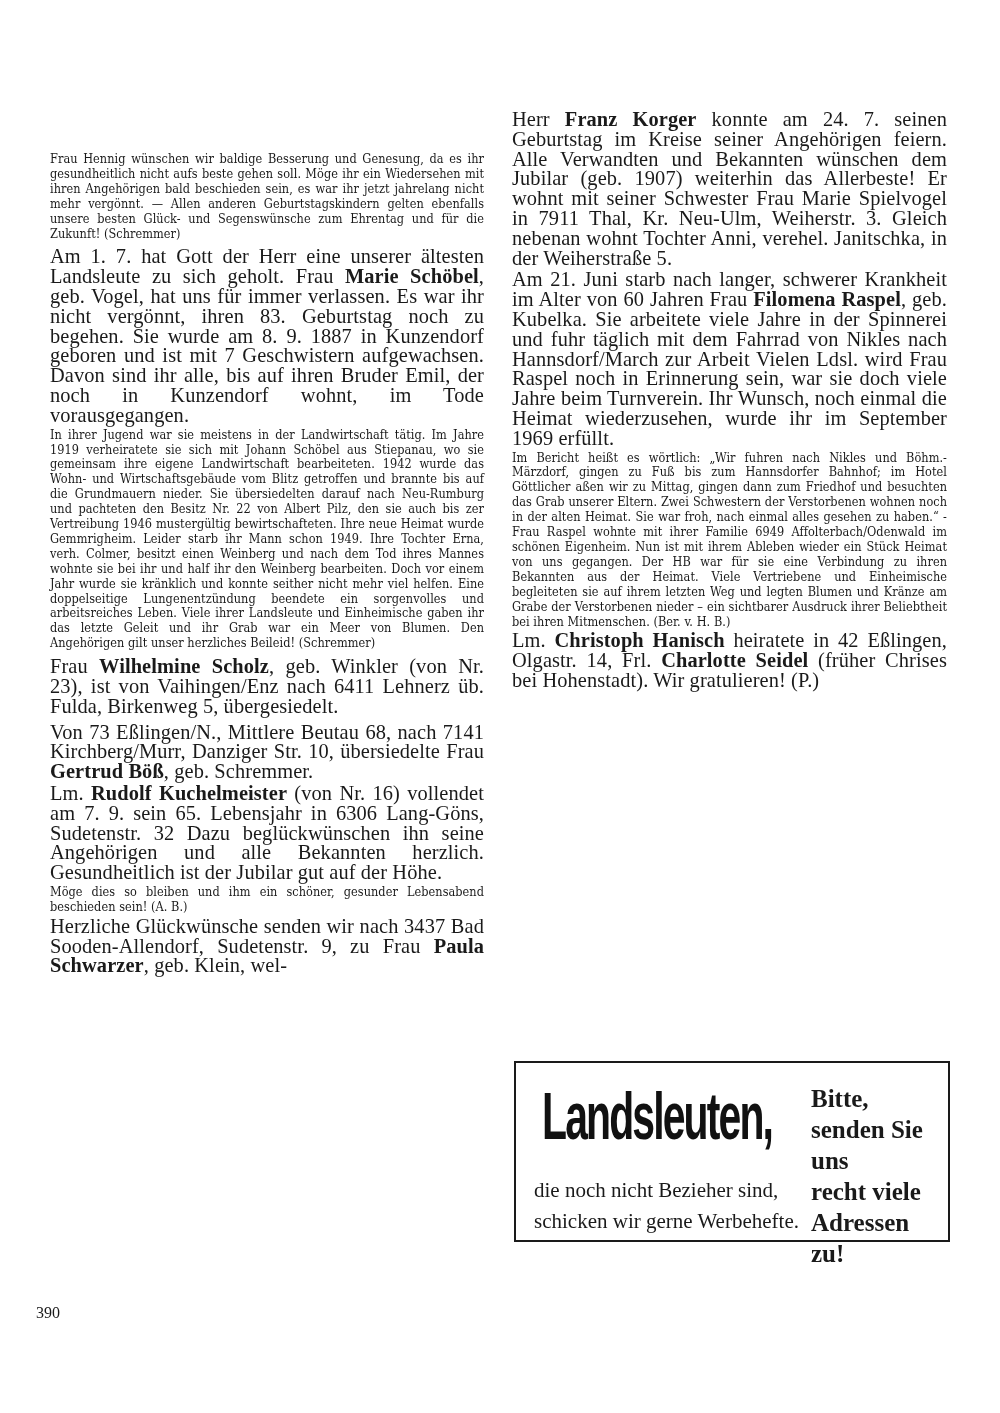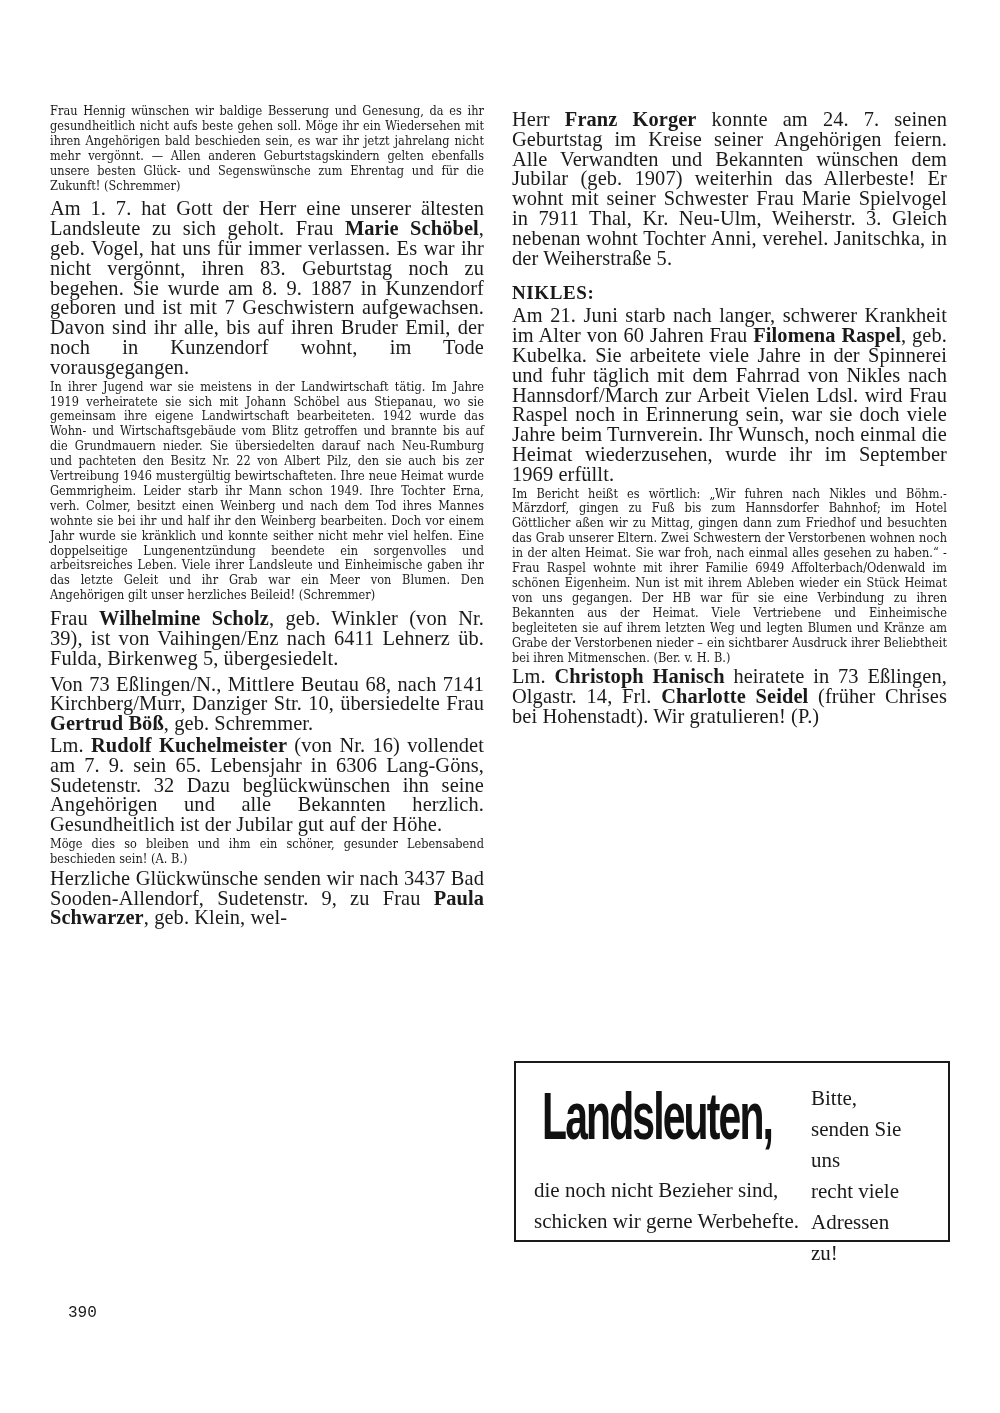--- a/index.html
+++ b/index.html
@@ -2,21 +2,21 @@
 <html><head>
   <meta charset="utf-8">
   <style>
     html, body { margin: 0; padding: 0; background: #ffffff; }
     body {
       width: 1000px; height: 1413px; position: relative; overflow: hidden;
       color: #1a1a1a;
       font-family: "DejaVu Serif", "Liberation Serif", serif;
     }
     .col { position: absolute; top: 104px; }
-    .col-left { left: 50px; width: 434px; }
+    .col-left { left: 50px; width: 434px; margin-top: 48px; }
     .col-right { left: 512px; width: 435px; }
 
     p { margin: 0; text-align: justify; hyphens: manual; }
     .small {
       font-family: "DejaVu Serif", serif;
       font-size: 12.6px; line-height: 14.9px; letter-spacing: 0.05px;
       font-stretch: condensed;
     }
     .large {
       font-family: "Liberation Serif", "DejaVu Serif", serif;
@@ -40,42 +40,42 @@
       font-size: 66px; line-height: 66px; letter-spacing: -3px;
       transform: scaleX(0.62); transform-origin: left top; white-space: nowrap;
       color: #111;
     }
     .ad-sub {
       position: absolute; left: 18px; top: 112px; width: 270px;
       font-family: "Liberation Serif", serif; font-size: 21px; line-height: 31px;
     }
     .ad-right {
       position: absolute; left: 295px; top: 20px; width: 140px;
-      font-family: "Liberation Serif", serif; font-weight: normal;
-      font-size: 21px; line-height: 31px;
+      font-family: "Liberation Serif", serif; font-weight: bold;
+      font-size: 25px; line-height: 31px;
     }
     .page-number {
-      position: absolute; left: 68px; top: 1304px;
-      font-family: Liberation Mono, monospace; font-size: 16px;
+      position: absolute; left: 36px; top: 1304px;
+      font-family: Liberation Serif, serif; font-size: 16px;
     }
   </style>
 </head>
 <body>
 
 <div class="col col-left">
   <p class="small">Frau Hennig wünschen wir baldige Besserung und Genesung, da es ihr gesundheitlich nicht aufs beste gehen soll. Möge ihr ein Wiedersehen mit ihren Angehörigen bald beschieden sein, es war ihr jetzt jahrelang nicht mehr vergönnt. — Allen anderen Geburtstagskindern gelten ebenfalls unsere besten Glück- und Segenswünsche zum Ehrentag und für die Zukunft! (Schremmer)</p>
 
   <p class="large gap">
     <span>Am 1. 7. hat Gott der Herr eine unserer ältesten Landsleute zu sich geholt. Frau </span><b>Marie Schöbel</b><span>, geb. Vogel, hat uns für immer verlassen. Es war ihr nicht vergönnt, ihren 83. Geburtstag noch zu begehen. Sie wurde am 8. 9. 1887 in Kunzendorf geboren und ist mit 7 Geschwistern aufgewachsen. Davon sind ihr alle, bis auf ihren Bruder Emil, der noch in Kunzendorf wohnt, im Tode vorausgegangen.</span>
   </p>
 
   <p class="small gap-s">In ihrer Jugend war sie meistens in der Landwirtschaft tätig. Im Jahre 1919 verheiratete sie sich mit Johann Schöbel aus Stiepanau, wo sie gemeinsam ihre eigene Landwirtschaft bearbeiteten. 1942 wurde das Wohn- und Wirtschaftsgebäude vom Blitz getroffen und brannte bis auf die Grundmauern nieder. Sie übersiedelten darauf nach Neu-Rumburg und pachteten den Besitz Nr. 22 von Albert Pilz, den sie auch bis zer Vertreibung 1946 mustergültig bewirtschafteten. Ihre neue Heimat wurde Gemmrigheim. Leider starb ihr Mann schon 1949. Ihre Tochter Erna, verh. Colmer, besitzt einen Weinberg und nach dem Tod ihres Mannes wohnte sie bei ihr und half ihr den Weinberg bearbeiten. Doch vor einem Jahr wurde sie kränklich und konnte seither nicht mehr viel helfen. Eine doppelseitige Lungenentzündung beendete ein sorgenvolles und arbeitsreiches Leben. Viele ihrer Landsleute und Einheimische gaben ihr das letzte Geleit und ihr Grab war ein Meer von Blumen. Den Angehörigen gilt unser herzliches Beileid! (Schremmer)</p>
 
   <p class="large gap">
-    <span>Frau </span><b>Wilhelmine Scholz</b><span>, geb. Winkler (von Nr. 39), ist von Vaihingen/Enz nach 6411 Lehnerz üb. Fulda, Birkenweg 5, übergesiedelt.</span>
+    <span>Frau </span><b>Wilhelmine Scholz</b><span>, geb. Winkler (von Nr. 23), ist von Vaihingen/Enz nach 6411 Lehnerz üb. Fulda, Birkenweg 5, übergesiedelt.</span>
   </p>
 
 
   <p class="large gap">
     <span>Von 73 Eßlingen/N., Mittlere Beutau 68, nach 7141 Kirchberg/Murr, Danziger Str. 10, übersiedelte Frau </span><b>Gertrud Böß</b><span>, geb. Schremmer.</span>
   </p>
 
 
 
   <p class="large gap-s">
@@ -88,31 +88,30 @@
     <span>Herzliche Glückwünsche senden wir nach 3437 Bad Sooden-Allendorf, Sudetenstr. 9, zu Frau </span><b>Paula Schwarzer</b><span>, geb. Klein, wel-</span>
   </p>
 </div>
 
 <div class="col col-right">
 
   <p class="large gap">
     <span>Herr </span><b>Franz Korger</b><span> konnte am 24. 7. seinen Geburtstag im Kreise seiner Angehörigen feiern. Alle Verwandten und Bekannten wünschen dem Jubilar (geb. 1907) weiterhin das Allerbeste! Er wohnt mit seiner Schwester Frau Marie Spielvogel in 7911 Thal, Kr. Neu-Ulm, Weiherstr. 3. Gleich nebenan wohnt Tochter Anni, verehel. Janitschka, in der Weiherstraße 5.</span>
   </p>
 
-  <div class="heading">NIKLES:</div>
 
   <p class="large gap-s">
     <span>Am 21. Juni starb nach langer, schwerer Krankheit im Alter von 60 Jahren Frau </span><b>Filomena Raspel</b><span>, geb. Kubelka. Sie arbeitete viele Jahre in der Spinnerei und fuhr täglich mit dem Fahrrad von Nikles nach Hannsdorf/March zur Arbeit Vielen Ldsl. wird Frau Raspel noch in Erinnerung sein, war sie doch viele Jahre beim Turnverein. Ihr Wunsch, noch einmal die Heimat wiederzusehen, wurde ihr im September 1969 erfüllt.</span>
   </p>
 
   <p class="small gap-s">Im Bericht heißt es wörtlich: „Wir fuhren nach Nikles und Böhm.-Märzdorf, gingen zu Fuß bis zum Hannsdorfer Bahnhof; im Hotel Göttlicher aßen wir zu Mittag, gingen dann zum Friedhof und besuchten das Grab unserer Eltern. Zwei Schwestern der Verstorbenen wohnen noch in der alten Heimat. Sie war froh, nach einmal alles gesehen zu haben.“ - Frau Raspel wohnte mit ihrer Familie 6949 Affolterbach/Odenwald im schönen Eigenheim. Nun ist mit ihrem Ableben wieder ein Stück Heimat von uns gegangen. Der HB war für sie eine Verbindung zu ihren Bekannten aus der Heimat. Viele Vertriebene und Einheimische begleiteten sie auf ihrem letzten Weg und legten Blumen und Kränze am Grabe der Verstorbenen nieder – ein sichtbarer Ausdruck ihrer Beliebtheit bei ihren Mitmenschen. (Ber. v. H. B.)</p>
 
 
   <p class="large gap-s">
-    <span>Lm. </span><b>Christoph Hanisch</b><span> heiratete in 73 Eßlingen, Olgastr. 14, Frl. </span><b>Charlotte Seidel</b><span> (früher Chrises bei Hohenstadt). Wir gratulieren! (P.)</span>
+    <span>Lm. </span><b>Christoph Hanisch</b><span> heiratete in 42 Eßlingen, Olgastr. 14, Frl. </span><b>Charlotte Seidel</b><span> (früher Chrises bei Hohenstadt). Wir gratulieren! (P.)</span>
   </p>
 </div>
 
 <div class="ad-box">
   <div class="ad-headline">Landsleuten,</div>
   <div class="ad-sub">die noch nicht Bezieher sind, schicken wir gerne Werbehefte.</div>
   <div class="ad-right">
     <div>Bitte,</div>
     <div>senden Sie</div>
     <div>uns</div>

